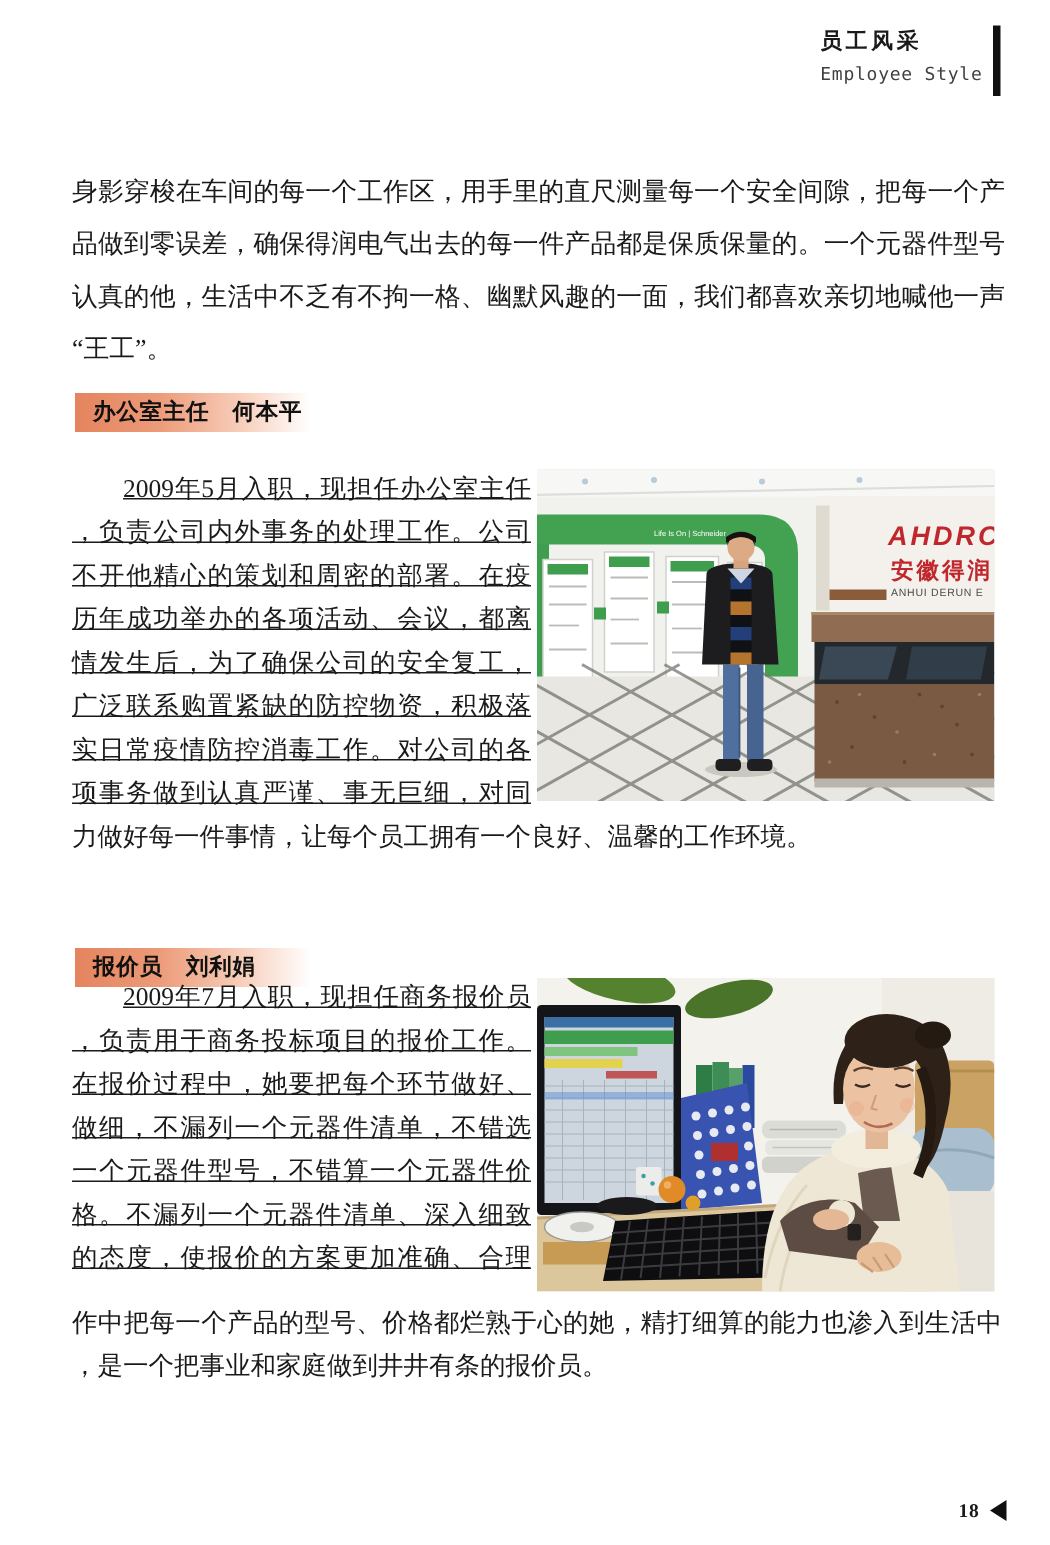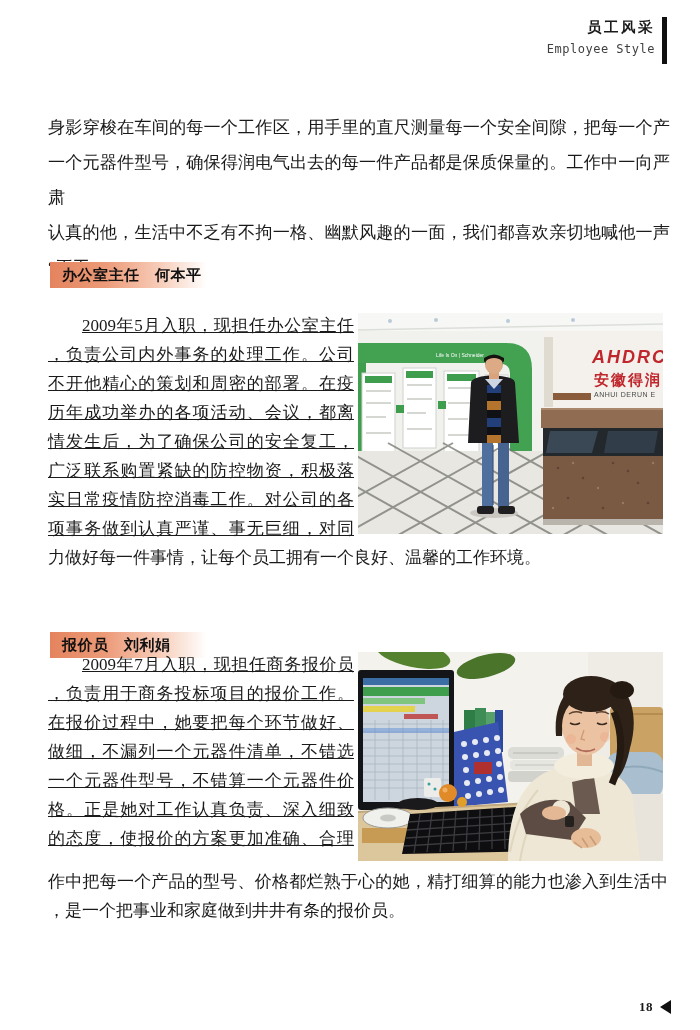--- a/index.html
+++ b/index.html
@@ -1,21 +1,21 @@
 <!DOCTYPE html>
 <html><head>
 <meta charset="utf-8">
 <style>
   html,body{margin:0;padding:0;}
   body{
     width:700px;height:1030px;background:#ffffff;position:relative;overflow:hidden;
     font-family:"Liberation Serif","DejaVu Serif",serif;color:#1a1a1a;
   }
   
-  .hdr{position:absolute;top:18px;right:45px;text-align:right;}
+  .hdr{position:absolute;top:18px;right:45px;}
   .hdr-cn{font-family:"Liberation Sans","DejaVu Sans",sans-serif;font-weight:bold;font-size:14.5px;letter-spacing:2.5px;}
   .hdr-en{font-family:"DejaVu Sans Mono","Liberation Mono",monospace;font-size:12px;letter-spacing:.5px;margin-top:5px;color:#404040;}
   .hdr-bar{position:absolute;top:17px;right:33px;width:5px;height:47px;background:#101010;}
   
   .intro{position:absolute;left:48px;top:110px;width:622px;font-size:17.2px;line-height:35px;}
   .ln{text-align:justify;text-align-last:justify;}
   .ln.short{text-align-last:left;}
   
   .sec-head{
     position:absolute;left:50px;width:145px;height:26px;line-height:26px;padding-left:12px;
@@ -46,21 +46,21 @@
 <body>
 
 <div class="hdr">
   <div class="hdr-cn">员工风采</div>
   <div class="hdr-en">Employee Style</div>
 </div>
 <div class="hdr-bar"></div>
 
 <div class="intro">
   <div class="ln">身影穿梭在车间的每一个工作区，用手里的直尺测量每一个安全间隙，把每一个产</div>
-  <div class="ln">一个元器件型号，确保得润电气出去的每一件产品都是保质保量的。工作中一向严肃</div>
+  <div class="ln">品做到零误差，确保得润电气出去的每一件产品都是保质保量的。一个元器件型号</div>
   <div class="ln">认真的他，生活中不乏有不拘一格、幽默风趣的一面，我们都喜欢亲切地喊他一声</div>
   <div class="ln short">“王工”。</div>
 </div>
 
 <div class="sec-head" id="sec1-head">办公室主任　何本平</div>
 
 <div class="profile" id="profile1">
   <div class="photo">
     <svg width="305" height="221" viewBox="0 0 305 221" overflow="hidden">
 
@@ -339,21 +339,21 @@
       <circle cx="213" cy="87" r="5" fill="#e89a7a" opacity=".3"></circle>
       <circle cx="247" cy="85" r="5" fill="#e89a7a" opacity=".3"></circle>
     </svg>
   </div>
   <div class="cols">
     <div class="ln indent">2009年7月入职，现担任商务报价员</div>
     <div class="ln">，负责用于商务投标项目的报价工作。</div>
     <div class="ln">在报价过程中，她要把每个环节做好、</div>
     <div class="ln">做细，不漏列一个元器件清单，不错选</div>
     <div class="ln">一个元器件型号，不错算一个元器件价</div>
-    <div class="ln">格。正是她对工作认真负责、深入细致</div>
+    <div class="ln">格。不漏列一个元器件清单、深入细致</div>
     <div class="ln">的态度，使报价的方案更加准确、合理</div>
   </div>
   <div class="tails">
     <div class="ln">作中把每一个产品的型号、价格都烂熟于心的她，精打细算的能力也渗入到生活中</div>
     <div class="ln short">，是一个把事业和家庭做到井井有条的报价员。</div>
   </div>
 </div>
 
 <div class="pageno">
   <span class="pageno-num">18</span>

